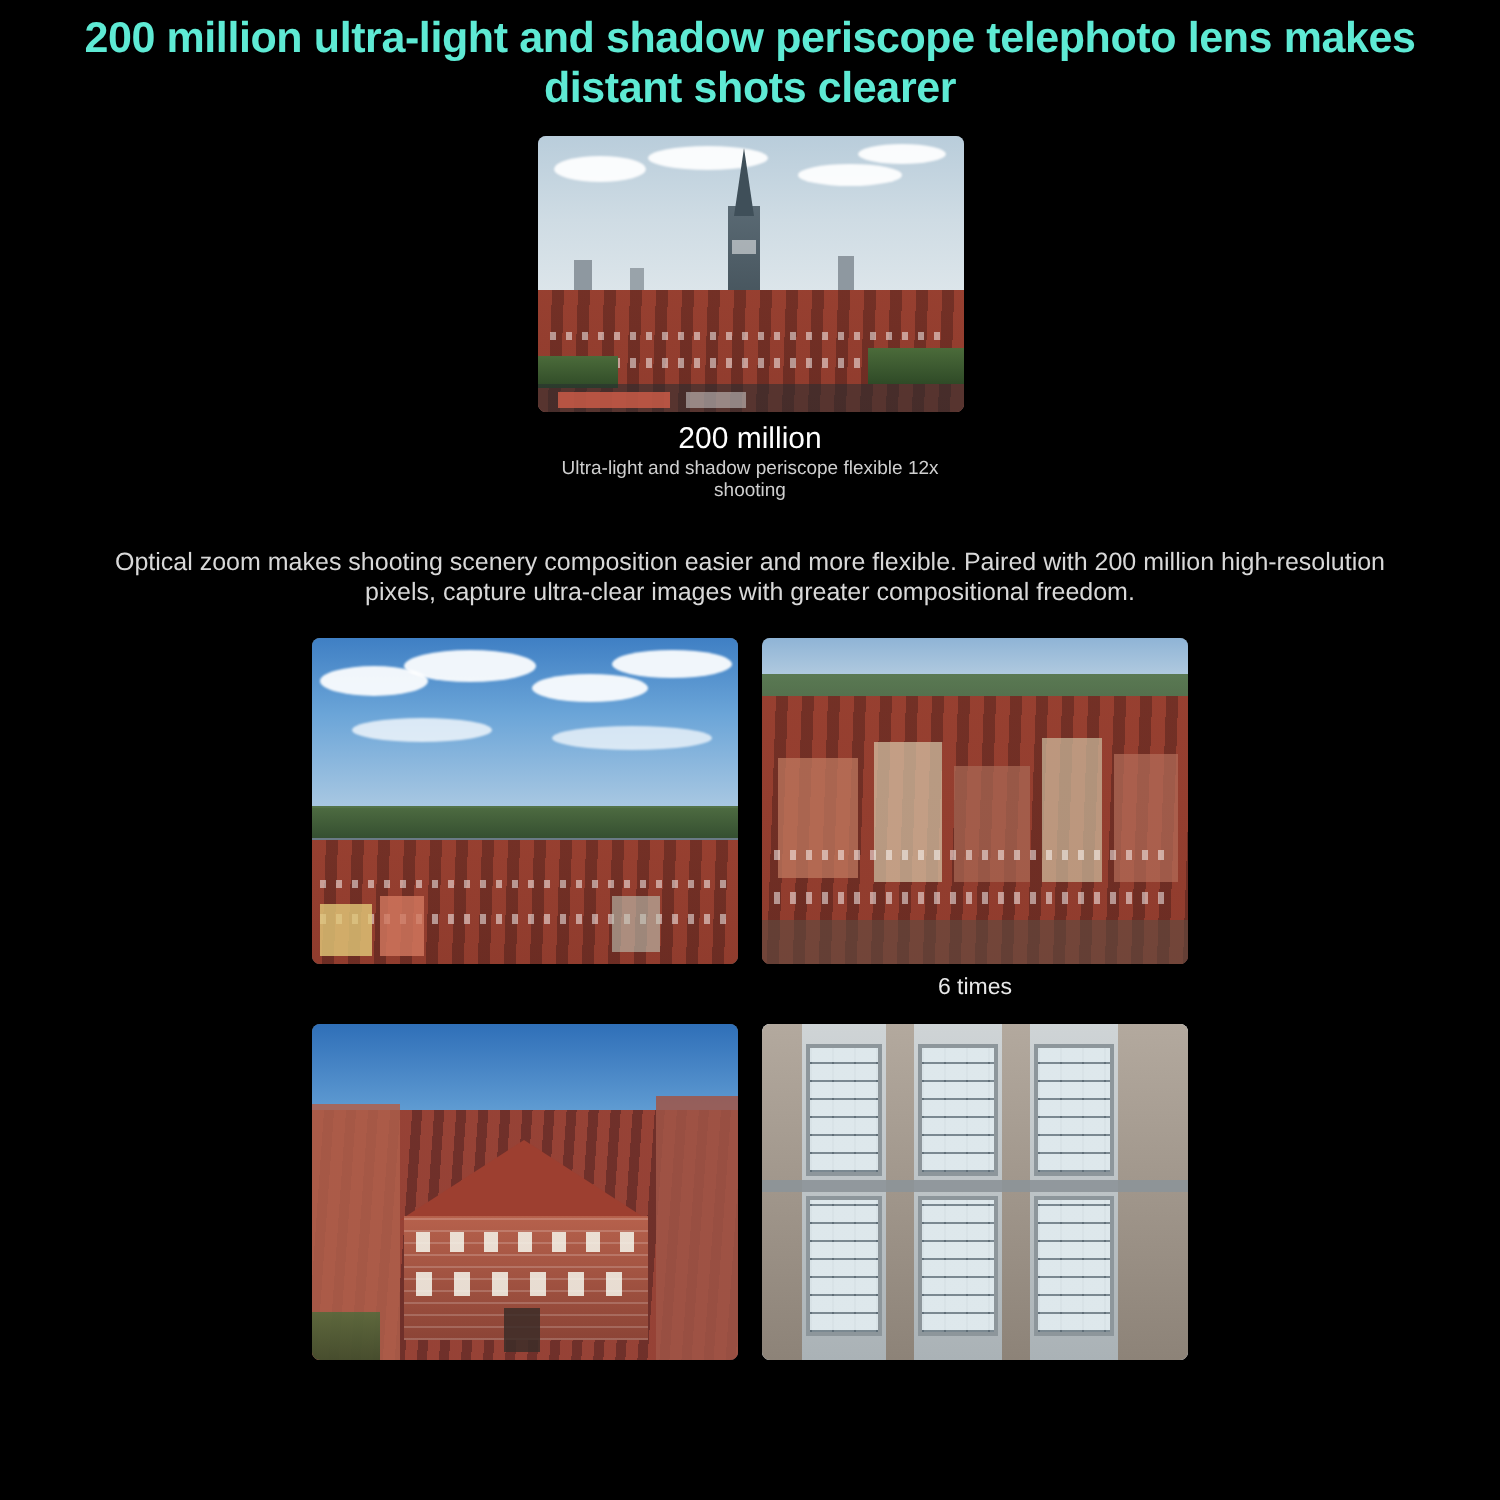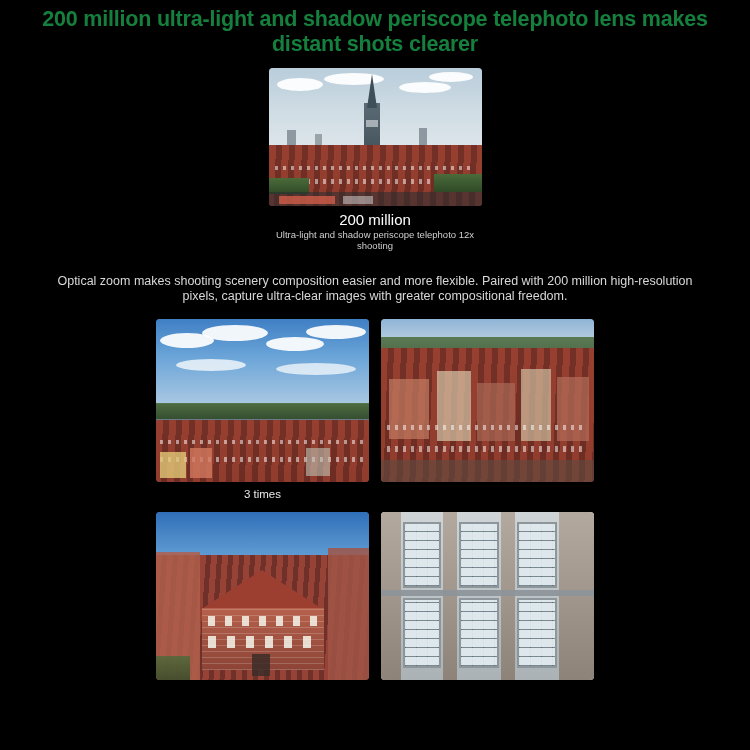--- a/index.html
+++ b/index.html
@@ -7,21 +7,21 @@
     width: 750px; height: 750px;
     background: #000;
     font-family: "Liberation Sans", sans-serif;
     overflow: hidden;
   }
   .page { width: 750px; height: 750px; position: relative; }
 
   .section { width: 100%; }
 
   .headline {
-    color: #15803d;
+    color: #5eead4;
     font-size: 21.5px;
     font-weight: bold;
     text-align: center;
     line-height: 1.18;
     letter-spacing: -0.2px;
     padding: 0 10px;
   }
   .sec1 .headline { padding-top: 7px; }
 
   .subcopy {
@@ -178,21 +178,21 @@
           <div class="roofs" style="height:44%"></div>
           <div class="winrow" style="left:6px; bottom:22px; width:200px; height:5px;"></div>
           <div class="winrow" style="left:6px; bottom:36px; width:200px; height:4px;"></div>
           <div class="green" style="left:0; bottom:12px; width:40px; height:16px;"></div>
           <div class="green" style="left:165px; bottom:14px; width:48px; height:18px;"></div>
           <div class="band"></div>
           <div class="blk" style="left:10px; bottom:2px; width:56px; height:8px; background:rgba(200,90,70,0.85)"></div>
           <div class="blk" style="left:74px; bottom:2px; width:30px; height:8px; background:rgba(220,220,220,0.5)"></div>
         </div>
         <div class="cap-big">200 million</div>
-        <div class="cap-small">Ultra-light and shadow periscope telephoto 12x shooting</div>
+        <div class="cap-small">Ultra-light and shadow periscope flexible 12x shooting</div>
       </div>
 
 
     </div>
   </div>
 
   <div class="section sec2" style="margin-top:16px">
 
     <div class="subcopy">Optical zoom makes shooting scenery composition easier and more flexible.   Paired with 200 million high-resolution pixels, capture ultra-clear images with greater compositional freedom.</div>
 
@@ -208,37 +208,37 @@
           <div class="cloud" style="left:20px; top:40px; width:70px; height:12px; background:rgba(255,255,255,0.75)"></div>
           <div class="cloud" style="left:120px; top:44px; width:80px; height:12px; background:rgba(255,255,255,0.7)"></div>
           <div class="green" style="left:0; top:84px; width:213px; height:16px; opacity:0.9"></div>
           <div class="roofs" style="height:38%"></div>
           <div class="winrow" style="left:4px; bottom:20px; width:205px; height:5px;"></div>
           <div class="winrow" style="left:4px; bottom:38px; width:205px; height:4px;"></div>
           <div class="blk" style="left:4px; bottom:4px; width:26px; height:26px; background:rgba(225,200,120,0.8)"></div>
           <div class="blk" style="left:34px; bottom:4px; width:22px; height:30px; background:rgba(210,120,95,0.8)"></div>
           <div class="blk" style="left:150px; bottom:6px; width:24px; height:28px; background:rgba(190,195,180,0.6)"></div>
         </div>
-        <div class="cap-mid">3 times</div>
       </div>
 
       <div class="photo-card">
         <div class="frame tall">
           <div class="sky" style="height:18%; background:linear-gradient(#8fb4d6,#c3d6e4)"></div>
           <div class="green" style="left:0; top:18px; width:213px; height:30px; opacity:0.85"></div>
           <div class="roofs" style="height:82%"></div>
           <div class="blk" style="left:8px; top:60px; width:40px; height:60px; background:rgba(190,120,95,0.75)"></div>
           <div class="blk" style="left:56px; top:52px; width:34px; height:70px; background:rgba(215,200,170,0.7)"></div>
           <div class="blk" style="left:96px; top:64px; width:38px; height:58px; background:rgba(170,105,85,0.7)"></div>
           <div class="blk" style="left:140px; top:50px; width:30px; height:72px; background:rgba(205,190,160,0.7)"></div>
           <div class="blk" style="left:176px; top:58px; width:32px; height:64px; background:rgba(180,110,90,0.7)"></div>
           <div class="winrow" style="left:6px; bottom:30px; width:200px; height:6px;"></div>
           <div class="winrow" style="left:6px; bottom:52px; width:200px; height:5px;"></div>
           <div class="blk" style="left:0; bottom:0; width:213px; height:22px; background:rgba(95,75,65,0.6)"></div>
         </div>
+        <div class="cap-mid">6 times</div>
       </div>
     </div>
 
     <div class="photo-row" style="margin-top:12px">
 
       <div class="photo-card">
         <div class="frame tall2">
           <div class="sky blue" style="height:26%; background:linear-gradient(#2f6fb8,#5f9bd2)"></div>
           <div class="roofs" style="height:74%; background:repeating-linear-gradient(94deg, rgba(155,60,45,0.9) 0 6px, rgba(112,40,32,0.9) 6px 11px)"></div>
           <div class="roofTri" style="left:44px; top:58px;"></div>

